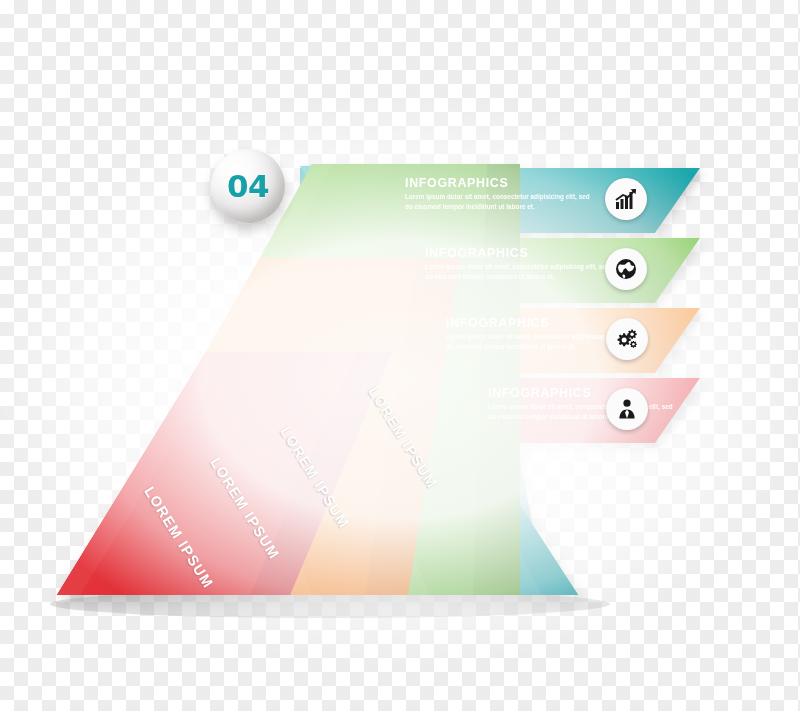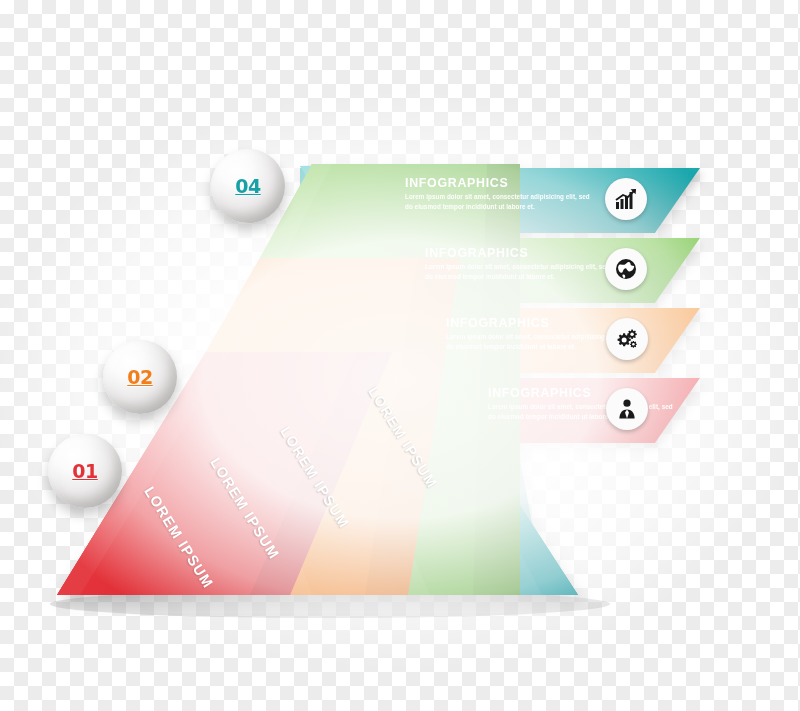--- a/index.html
+++ b/index.html
@@ -95,26 +95,25 @@
     border-radius:50%;
     background:
       radial-gradient(circle at 34% 28%, #ffffff 0%, #fbfbfb 22%, #eceaea 52%, #d3d1d0 78%, #bfbcbb 100%);
     box-shadow:
       0 7px 12px rgba(0,0,0,.20),
       inset -5px -6px 12px rgba(150,148,147,.45),
       inset 4px 5px 10px rgba(255,255,255,.9);
     display:flex;align-items:center;justify-content:center;
   }
   .sphere span{
-    font-size:19px;
+    font-size:31px;
     font-weight:bold;
     letter-spacing:-.5px;
     font-family:"DejaVu Sans", sans-serif;
     text-shadow:0 1px 0 rgba(255,255,255,.6);
-    text-decoration:underline;
   }
   #sph1{left:48px;top:434px;}
   #sph2{left:103px;top:340px;}
   #sph3{left:157px;top:243px;}
   #sph4{left:211px;top:149px;}
 
   
   .plabel{
     position:absolute;
     color:#ffffff;
@@ -346,23 +345,17 @@
     </div>
     <div class="bnr-icon">
       <svg viewBox="0 0 24 24">
         <circle cx="12" cy="6.2" r="3.6" fill="#1a1a1a"></circle>
         <path d="M4.4 21.5 C4.4 15.6 7.7 12.4 12 12.4 C16.3 12.4 19.6 15.6 19.6 21.5 Z" fill="#1a1a1a"></path>
         <path d="M12 12.6 L10 15.6 L12 21.5 L14 15.6 Z" fill="#ffffff"></path>
       </svg>
     </div>
   </div>
 
-  <div class="sphere" id="sph1">
-    <span style="color:#e23137">01</span>
-  </div>
-  <div class="sphere" id="sph2">
-    <span style="color:#ef7e1b">02</span>
-  </div>
   <div class="sphere" id="sph4">
     <span style="color:#17a0a5">04</span>
   </div>
 
 </div>
 
 </body></html>

